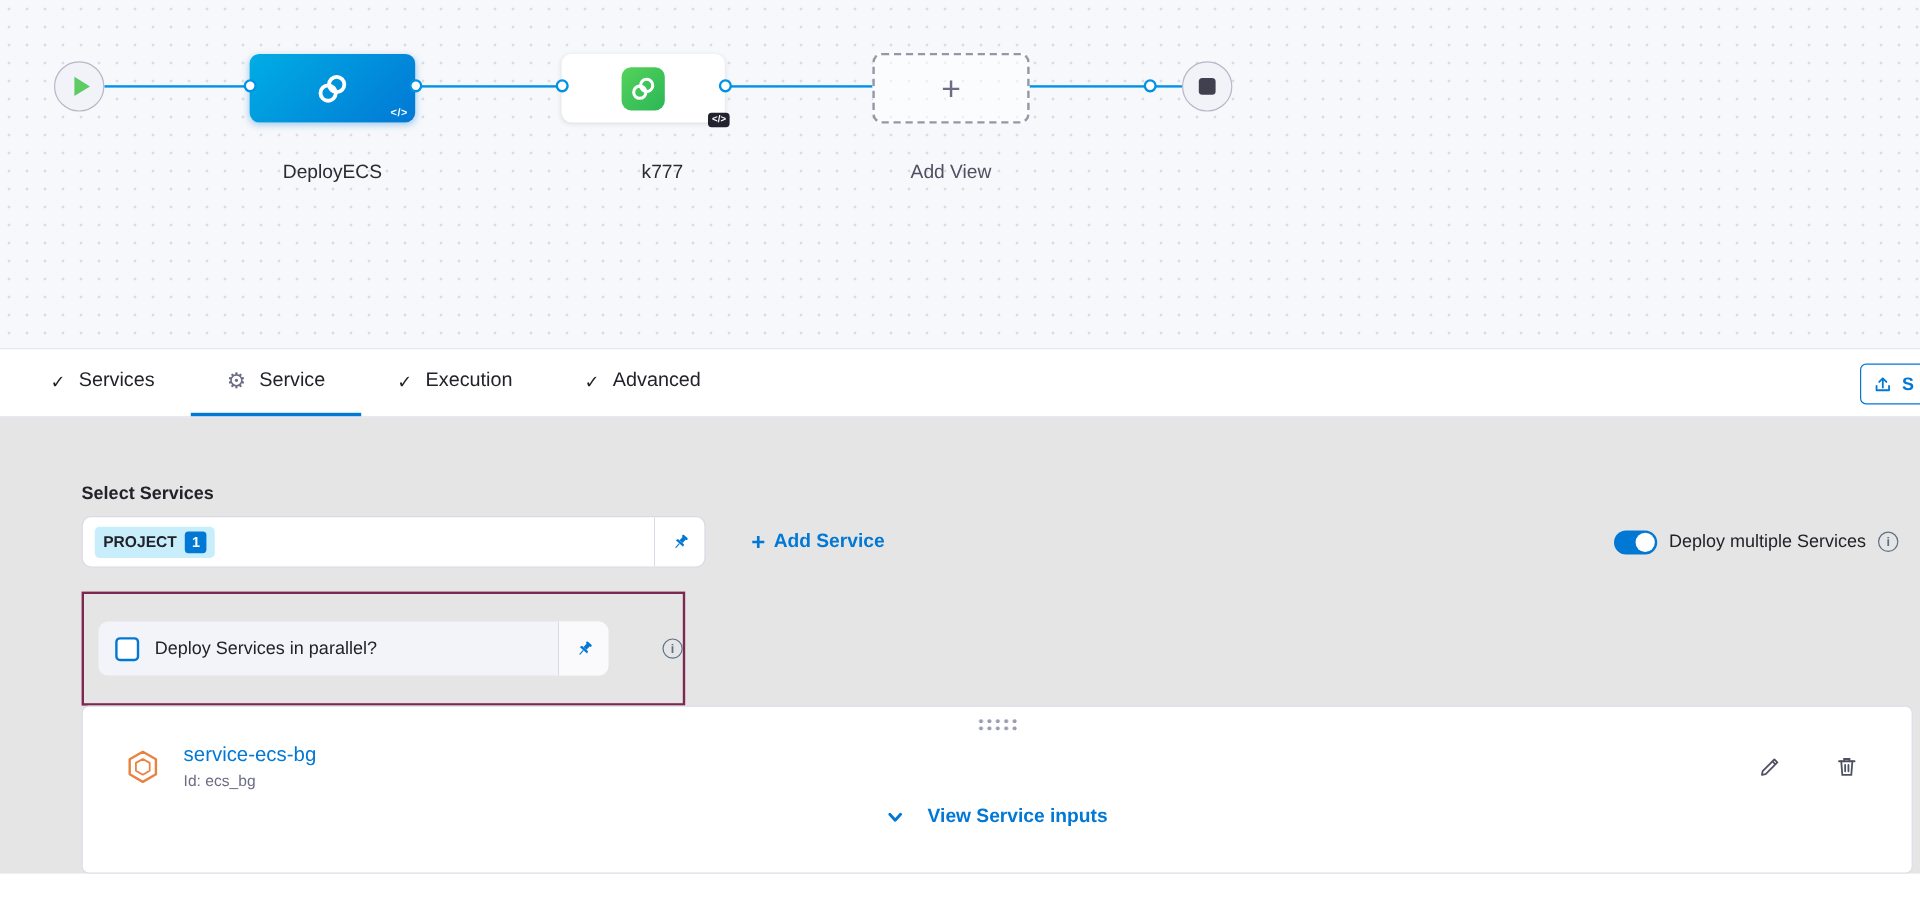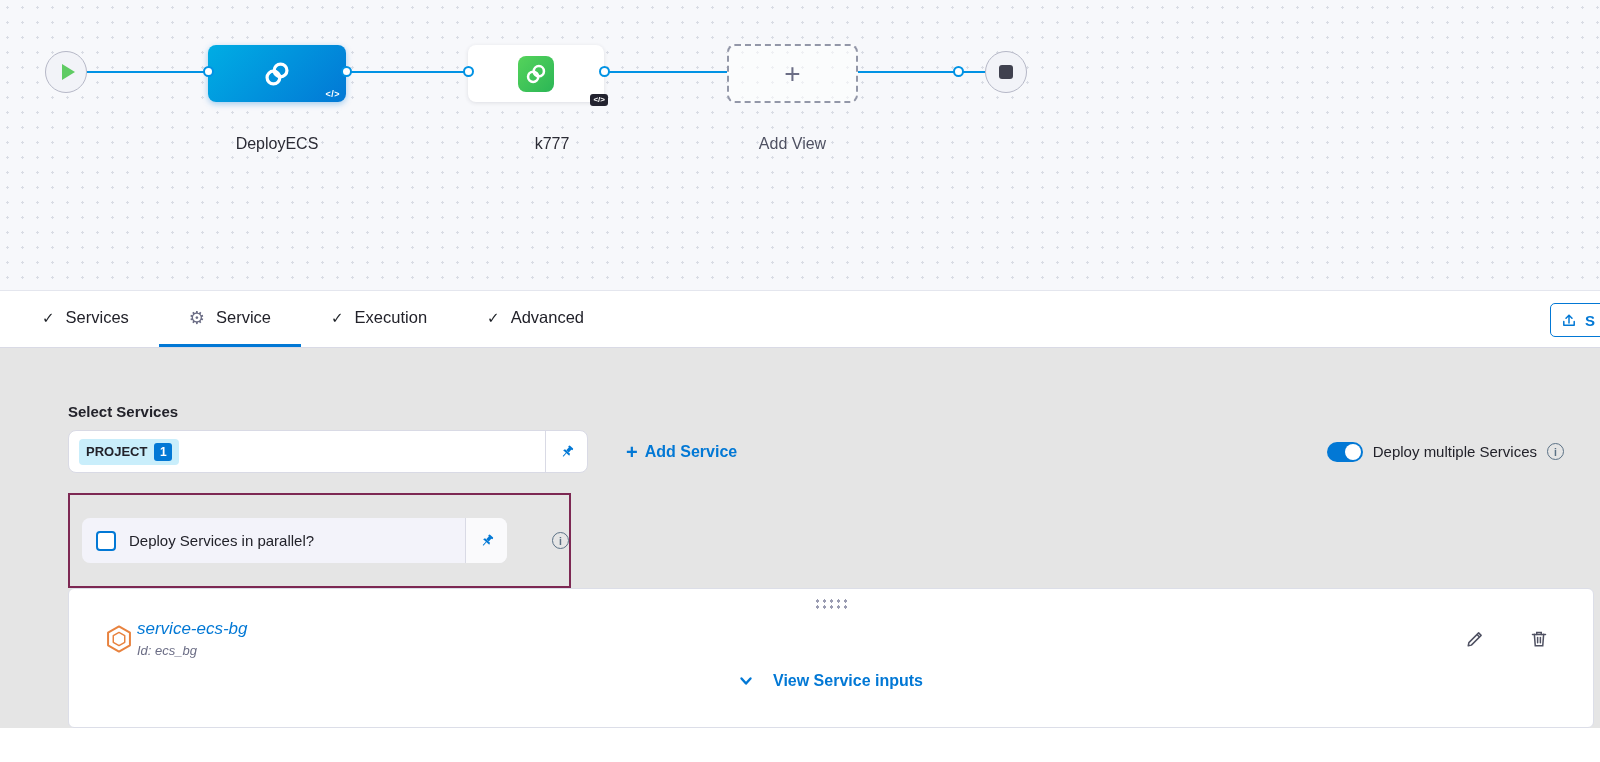--- a/index.html
+++ b/index.html
@@ -204,21 +204,21 @@
   .add-service {
     display: flex; align-items: center; gap: 7px;
     margin-left: 38px;
     color: #0278d5; font-size: 16px; font-weight: 700;
     cursor: pointer;
   }
   .add-service .plus { font-size: 20px; font-weight: 600; line-height: 1; }
   .toggle-group {
     margin-left: auto;
     display: flex; align-items: center; gap: 10px;
-    padding-right: 36px;
+    padding-right: 18px;
     font-size: 15px;
   }
   .toggle {
     width: 36px; height: 20px;
     border-radius: 10px;
     background: #0278d5;
     position: relative;
     cursor: pointer;
   }
   .toggle .knob {
@@ -283,21 +283,21 @@
     transform: translateX(-50%);
     width: 34px; height: 11px;
     background-image: radial-gradient(circle, #9a9cb2 1.5px, transparent 1.8px);
     background-size: 7px 6px;
     cursor: grab;
   }
   .card-row {
     display: flex; align-items: center;
     padding: 30px 44px 0 34px;
   }
-  .svc-text { margin-left: 2px; font-style: italic; }
+  .svc-text { margin-left: 18px; }
   .svc-name { color: #0278d5; font-size: 17px; font-weight: 500; cursor: pointer; }
   .svc-id { color: #6b6d85; font-size: 13px; margin-top: 4px; }
   .card-actions { margin-left: auto; display: flex; align-items: center; gap: 44px; }
   .icon-btn { cursor: pointer; display: flex; }
   .view-inputs {
     margin-top: 14px;
     display: flex; align-items: center; justify-content: center; gap: 20px;
     color: #0278d5; font-size: 16px; font-weight: 700;
     cursor: pointer;
   }

